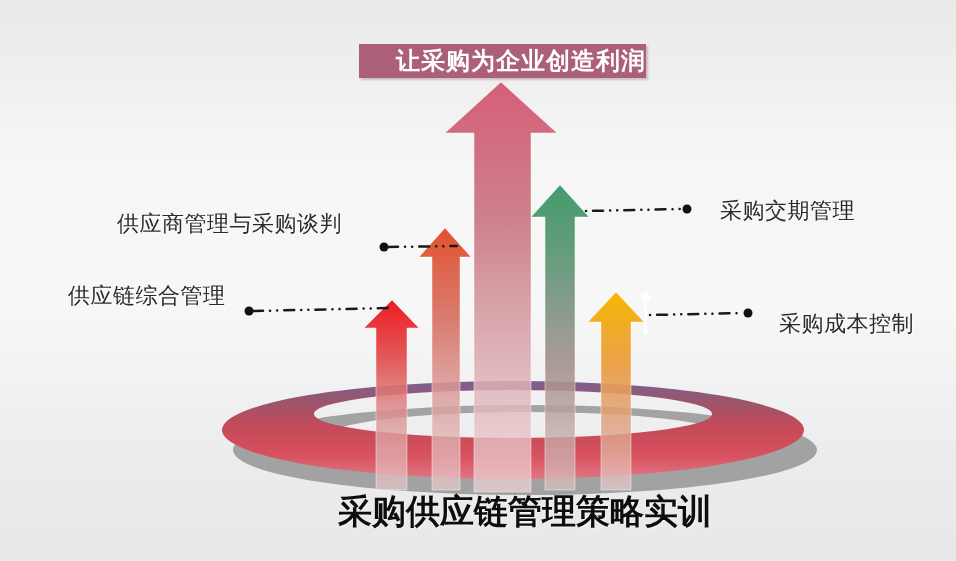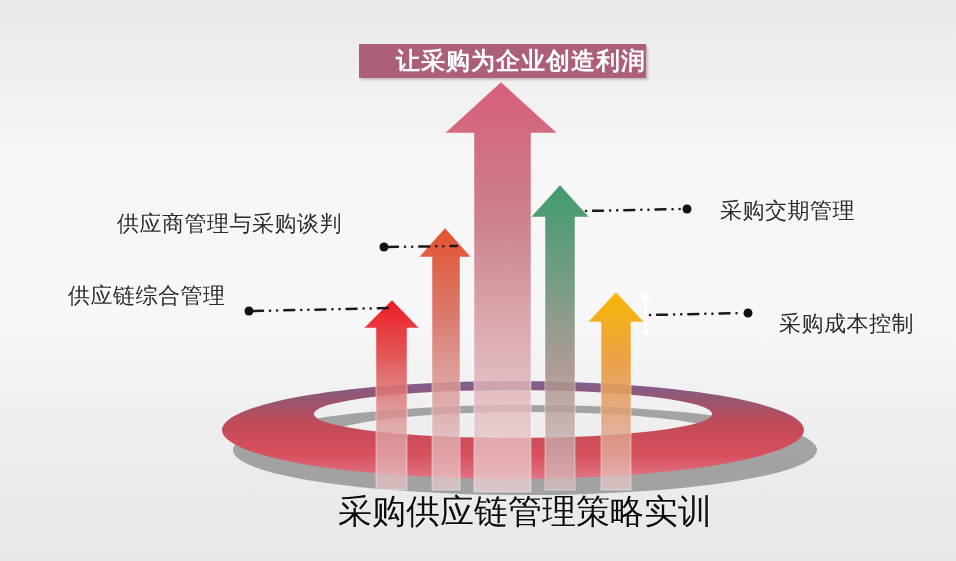--- a/index.html
+++ b/index.html
@@ -24,21 +24,21 @@
     position:absolute;
     font-size:22px;color:#2a2a2a;letter-spacing:.5px;white-space:nowrap;
     text-shadow:1px 1px 1px rgba(255,255,255,.85);
   }
   .callout.c0{left:117px;top:209px;}
   .callout.c1{left:60px;top:281px;margin-left:8px;}
   .callout.c2{left:720px;top:196px;}
   .callout.c3{left:779px;top:281px;margin-top:28px;}
   .footer-title{
     position:absolute;left:338px;top:489px;
-    font-size:34px;font-weight:normal;color:#0d0d0d;white-space:nowrap;
+    font-size:34px;font-weight:bold;color:#0d0d0d;white-space:nowrap;
     text-shadow:1px 1px 1px rgba(255,255,255,.6);
   }
 </style>
 </head>
 <body>
 
 <div class="slide">
 
   <svg class="gfx" viewBox="0 0 956 561" xmlns="http://www.w3.org/2000/svg">
     <defs>

